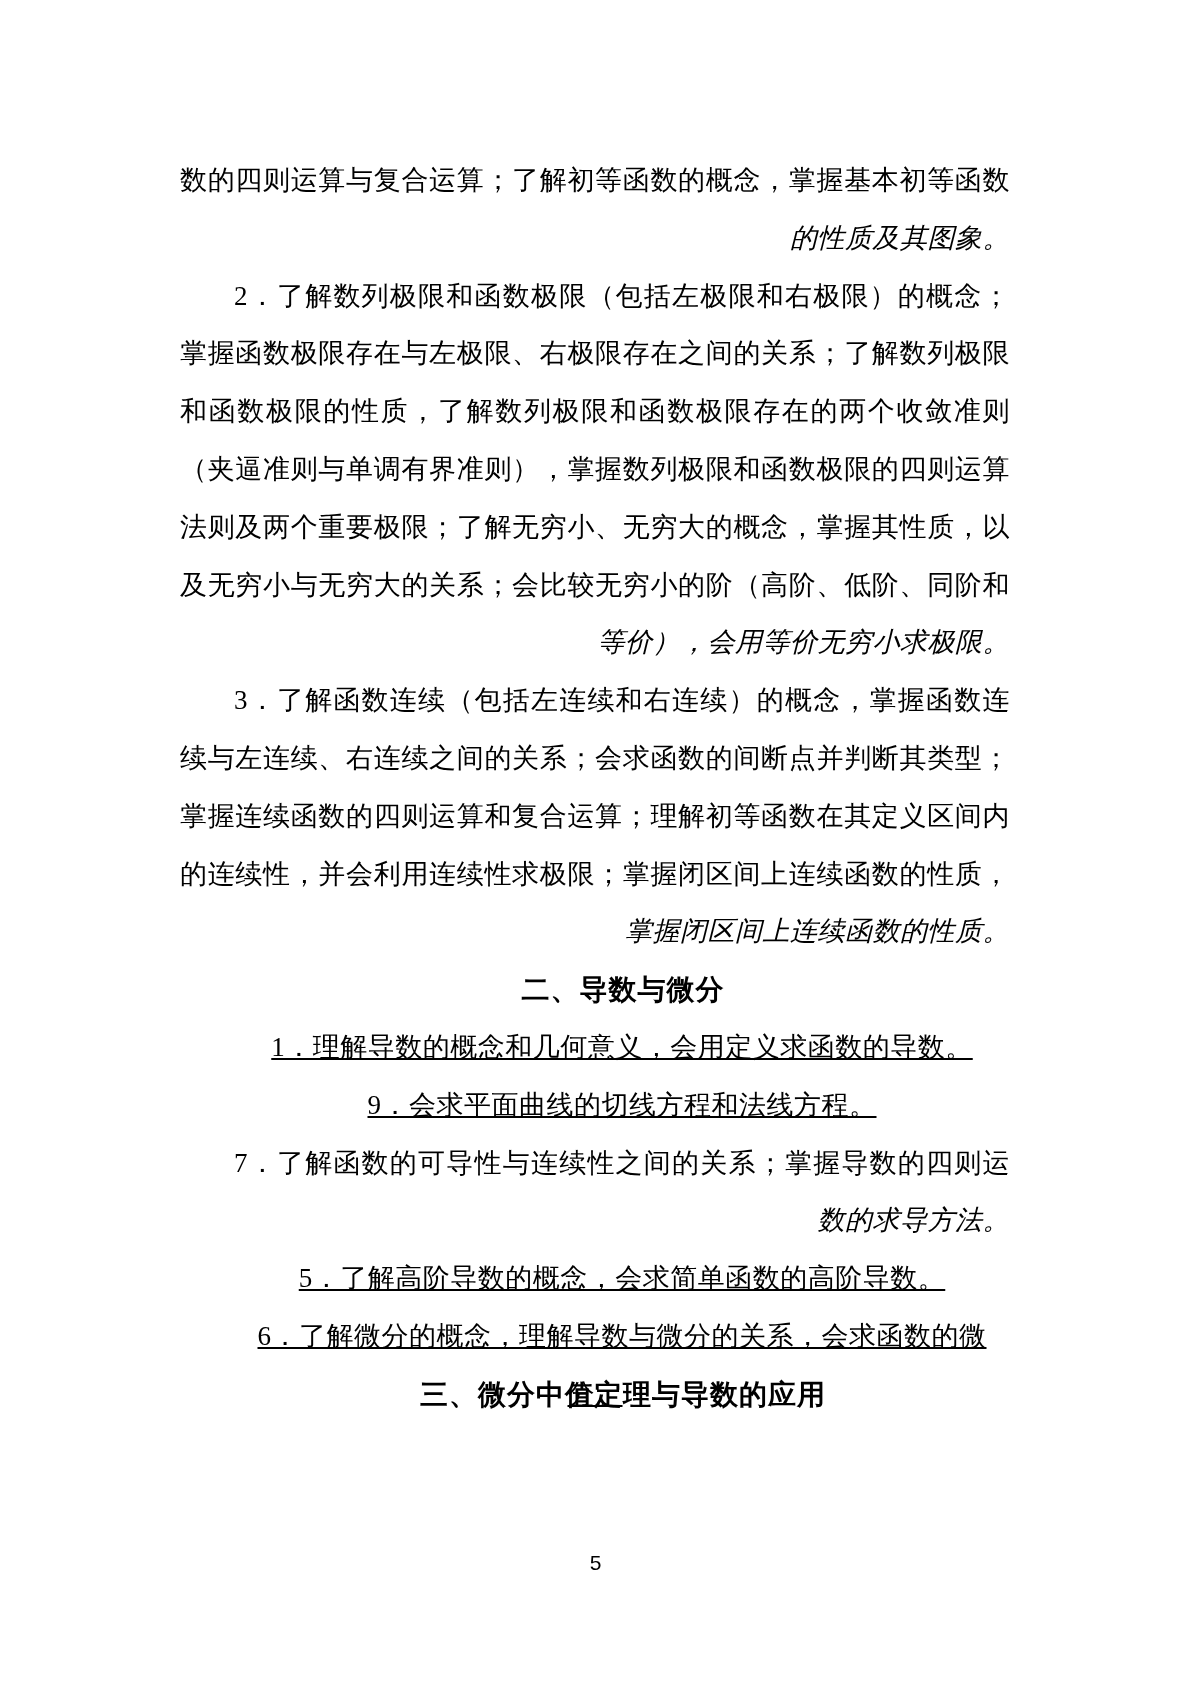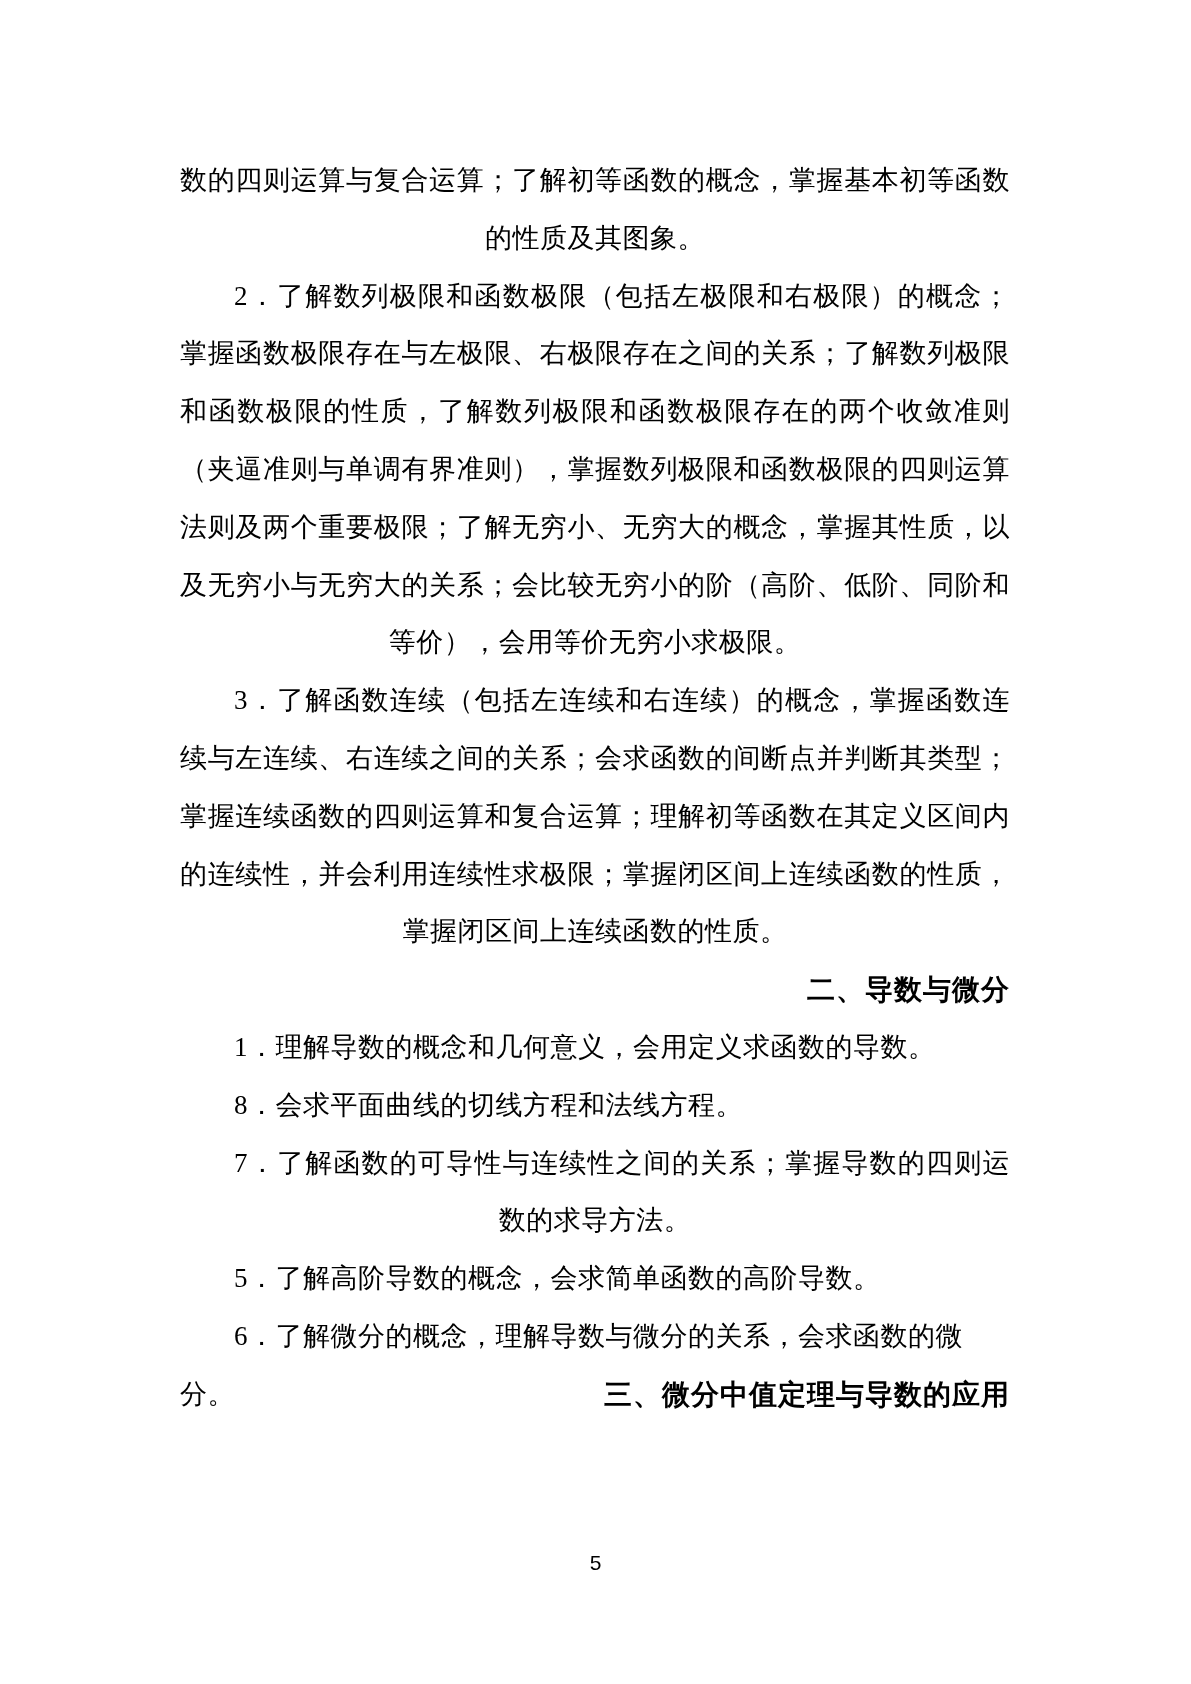--- a/index.html
+++ b/index.html
@@ -36,31 +36,33 @@
     text-align-last: justify;
   }
   
   .line.first {
     text-indent: 2em;
     text-align: justify;
     text-align-last: justify;
   }
   
   .line.end {
-    text-align: center;
+    text-align: right;
+    font-style: italic;
   }
   
   .line.single {
     text-indent: 2em;
-    text-align: left;
+    text-align: center;
+    text-decoration: underline;
   }
   
   .line.heading {
     text-indent: 2em;
-    text-align: right;
+    text-align: center;
     font-family: "Liberation Sans", "DejaVu Sans", sans-serif;
     font-weight: 700;
     font-size: 28px;
     letter-spacing: 1px;
   }
   .page-number {
     position: absolute;
     top: 1548px;
     left: 0;
     width: 100%;
@@ -85,21 +87,21 @@
       <div class="line cont">法则及两个重要极限；了解无穷小、无穷大的概念，掌握其性质，以</div>
       <div class="line cont">及无穷小与无穷大的关系；会比较无穷小的阶（高阶、低阶、同阶和</div>
       <div class="line end">等价），会用等价无穷小求极限。</div>
       <div class="line first">3．了解函数连续（包括左连续和右连续）的概念，掌握函数连</div>
       <div class="line cont">续与左连续、右连续之间的关系；会求函数的间断点并判断其类型；</div>
       <div class="line cont">掌握连续函数的四则运算和复合运算；理解初等函数在其定义区间内</div>
       <div class="line cont">的连续性，并会利用连续性求极限；掌握闭区间上连续函数的性质，</div>
       <div class="line end">掌握闭区间上连续函数的性质。</div>
       <div class="line heading">二、导数与微分</div>
       <div class="line single">1．理解导数的概念和几何意义，会用定义求函数的导数。</div>
-      <div class="line single">8．会求平面曲线的切线方程和法线方程。</div>
+      <div class="line single">9．会求平面曲线的切线方程和法线方程。</div>
       <div class="line first">7．了解函数的可导性与连续性之间的关系；掌握导数的四则运</div>
       <div class="line end">数的求导方法。</div>
       <div class="line single">5．了解高阶导数的概念，会求简单函数的高阶导数。</div>
       <div class="line single">6．了解微分的概念，理解导数与微分的关系，会求函数的微分。</div>
       <div class="line heading">三、微分中值定理与导数的应用</div>
     </div>
   <div class="page-number">5</div>
 </div>
 
 </body></html>

